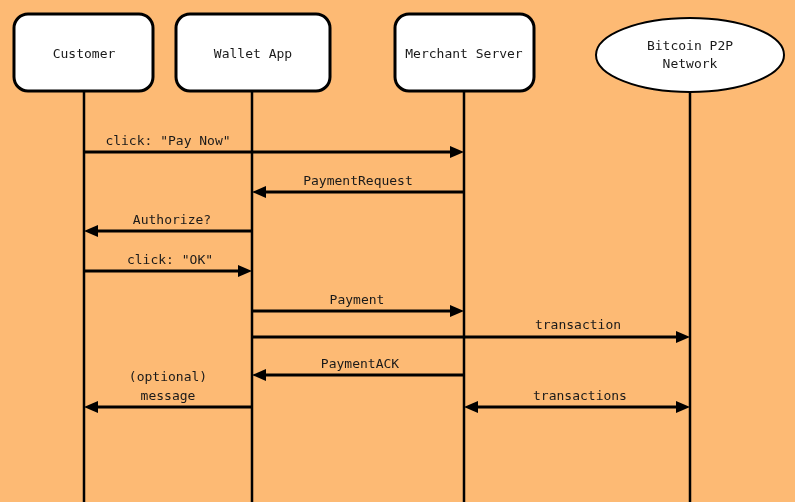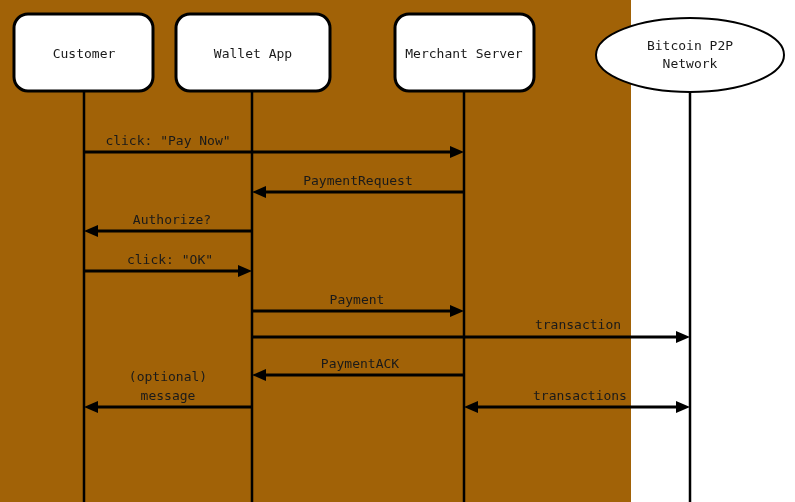--- a/index.html
+++ b/index.html
@@ -8,23 +8,23 @@
     background: #ffffff;
   }
   body {
     width: 795px;
     height: 502px;
     font-family: "DejaVu Sans Mono", "Liberation Mono", monospace;
     overflow: hidden;
   }
   #diagram-root {
     position: relative;
-    width: 631px;
+    width: 795px;
     height: 502px;
-    background: #a16207;
+    background: #fdba74;
   }
   svg.seq {
     display: block;
     width: 795px;
     height: 502px;
   }
   .participant-shape {
     fill: #ffffff;
     stroke: #000000;
     stroke-width: 3;

